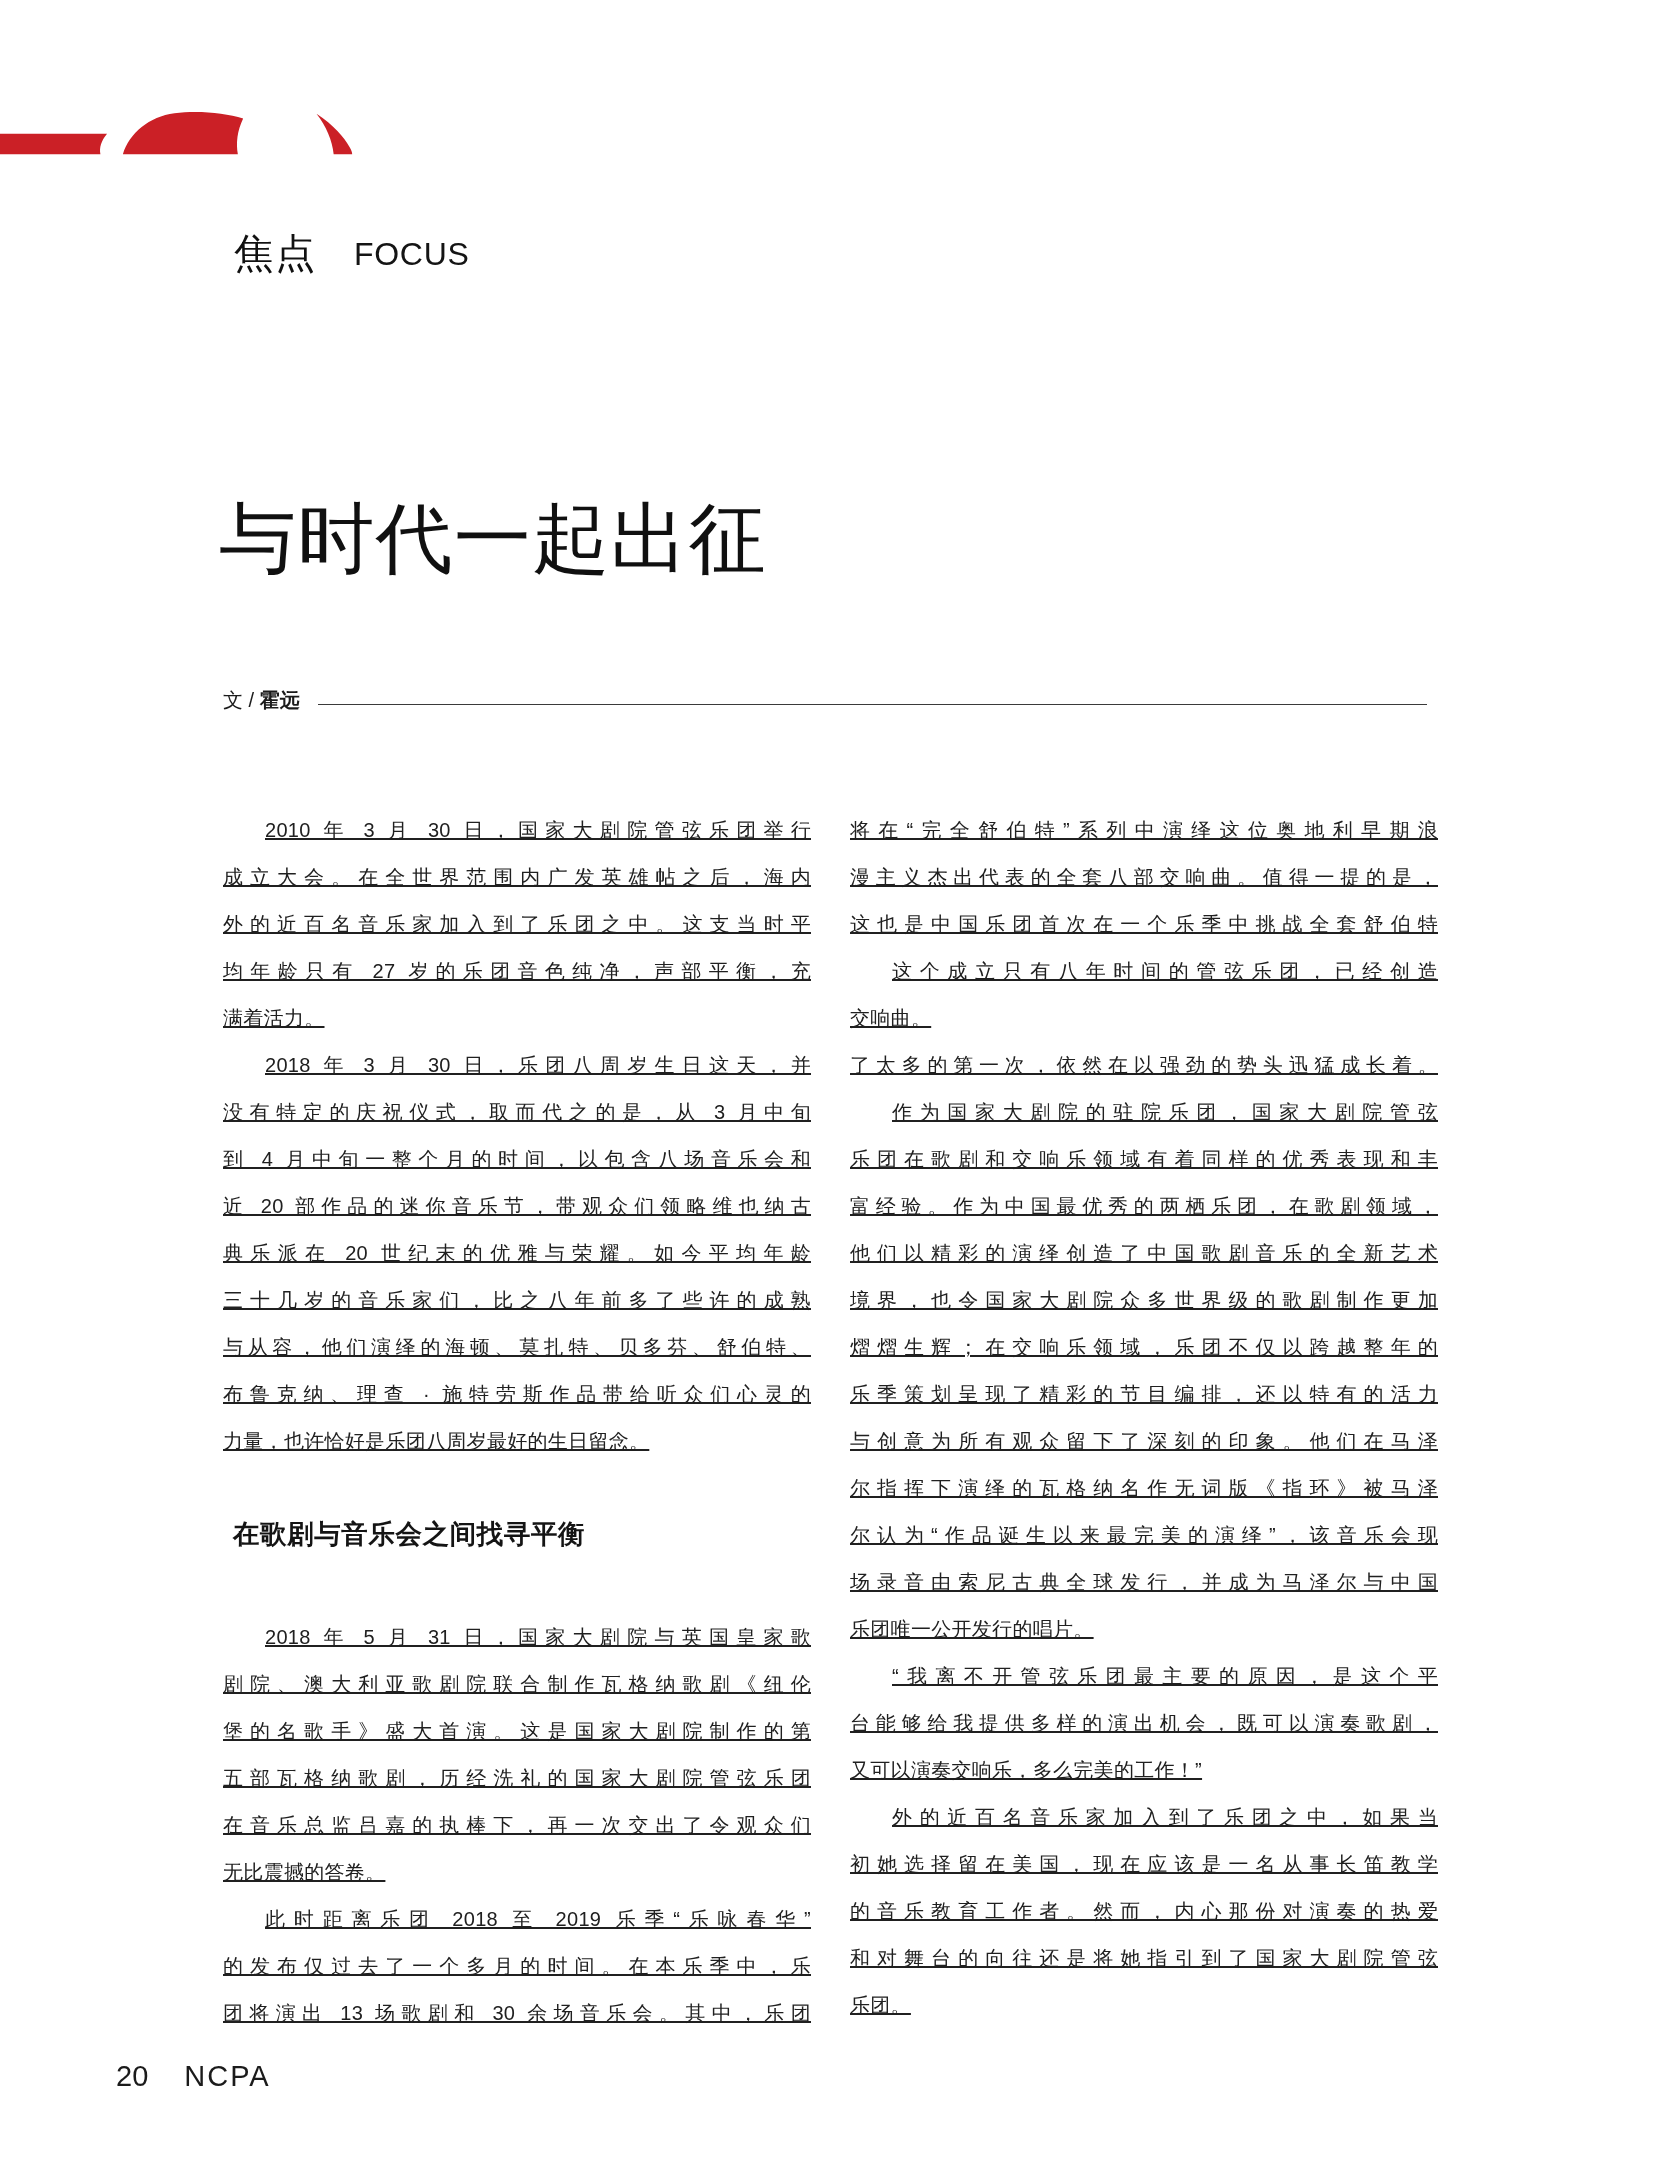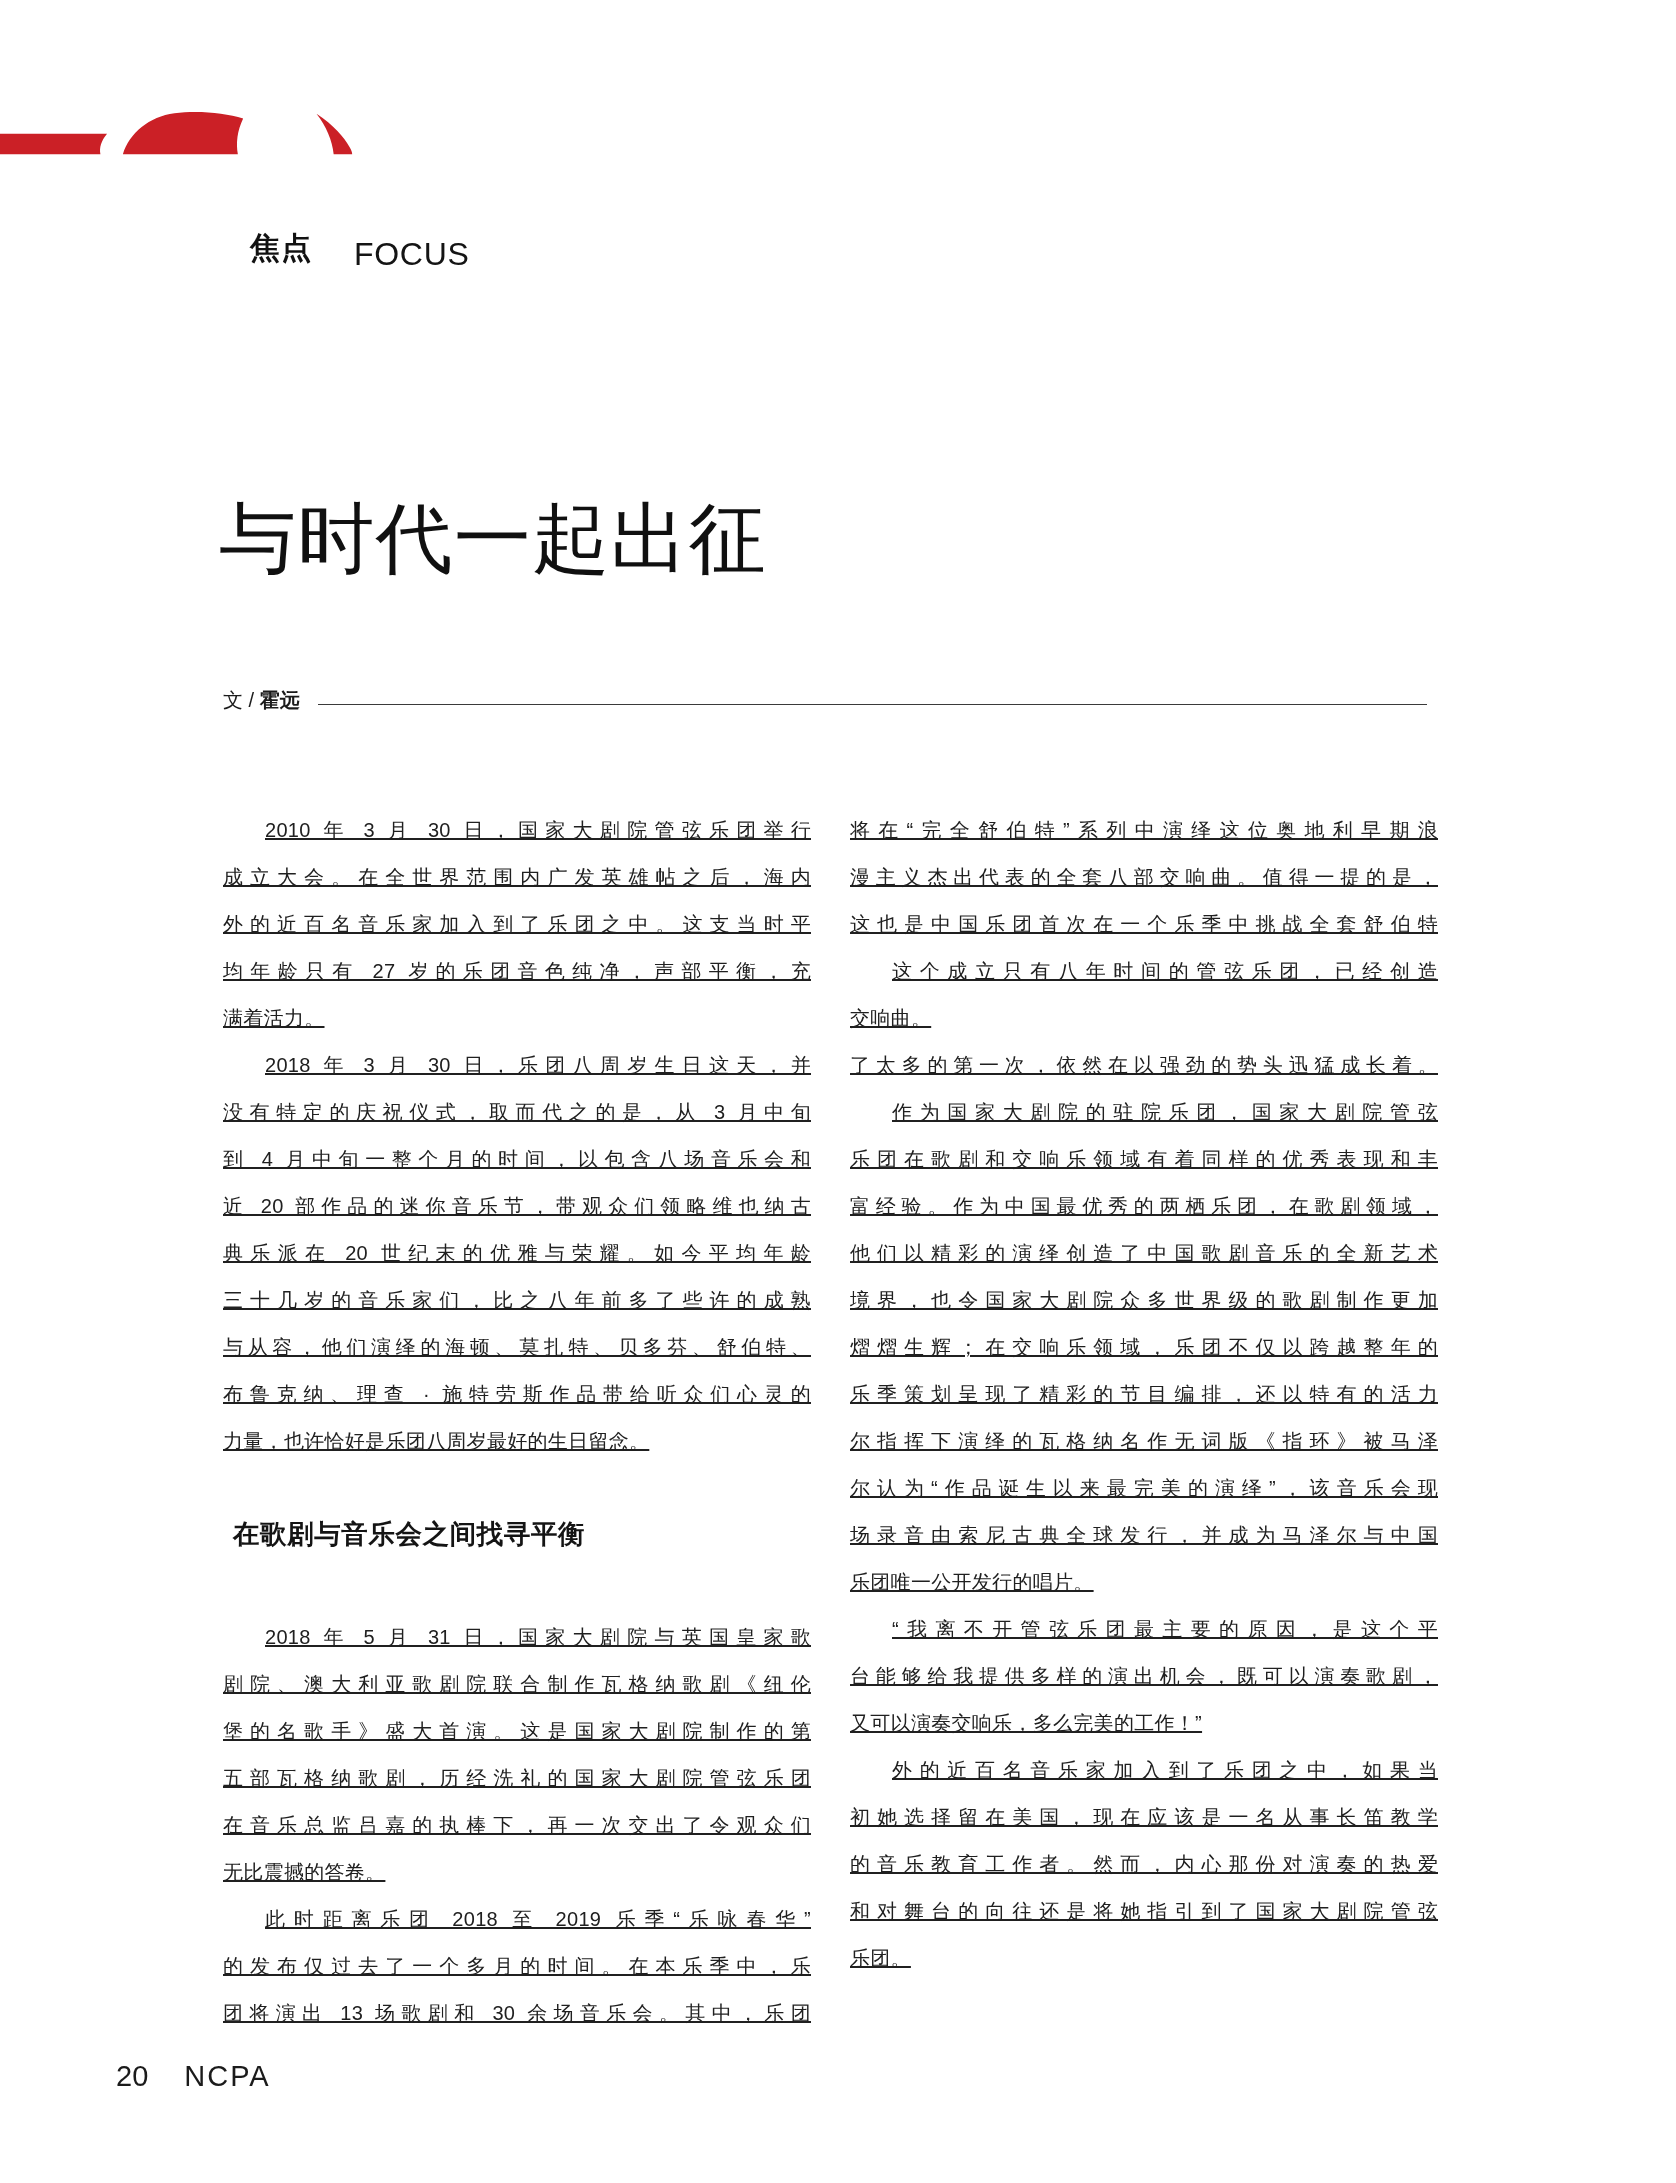--- a/index.html
+++ b/index.html
@@ -8,22 +8,22 @@
     width:1676px;
     height:2183px;
     background:#ffffff;
     overflow:hidden;
     font-family:"Liberation Sans", sans-serif;
   }
   
   .masthead{position:absolute;left:0;top:109px;width:370px;height:50px;}
   .masthead svg{position:absolute;left:0;top:0;}
   .section-cn{
-    position:absolute;left:250px;top:124px;
-    font-size:30px;font-weight:700;color:#111111;
+    position:absolute;left:234px;top:124px;
+    font-size:40px;font-weight:400;color:#111111;
     line-height:1;letter-spacing:1.3px;white-space:nowrap;
   }
   .section-en{
     position:absolute;left:354px;top:129px;
     font-family:Liberation Sans, sans-serif;
     font-size:32px;font-weight:400;color:#141414;
     line-height:1;letter-spacing:0.7px;white-space:nowrap;
   }
   
   .article-title{
@@ -116,20 +116,21 @@
       <div class="line ind">这个成立只有八年时间的管弦乐团，已经创造</div>
       <div class="line end">交响曲。</div>
       <div class="line">了太多的第一次，依然在以强劲的势头迅猛成长着。</div>
       <div class="line ind">作为国家大剧院的驻院乐团，国家大剧院管弦</div>
       <div class="line">乐团在歌剧和交响乐领域有着同样的优秀表现和丰</div>
       <div class="line">富经验。作为中国最优秀的两栖乐团，在歌剧领域，</div>
       <div class="line">他们以精彩的演绎创造了中国歌剧音乐的全新艺术</div>
       <div class="line">境界，也令国家大剧院众多世界级的歌剧制作更加</div>
       <div class="line">熠熠生辉；在交响乐领域，乐团不仅以跨越整年的</div>
       <div class="line">乐季策划呈现了精彩的节目编排，还以特有的活力</div>
+      <div class="line">与创意为所有观众留下了深刻的印象。他们在马泽</div>
       <div class="line">尔指挥下演绎的瓦格纳名作无词版《指环》被马泽</div>
       <div class="line">尔认为“作品诞生以来最完美的演绎”，该音乐会现</div>
       <div class="line">场录音由索尼古典全球发行，并成为马泽尔与中国</div>
       <div class="line end">乐团唯一公开发行的唱片。</div>
       <div class="line ind">“我离不开管弦乐团最主要的原因，是这个平</div>
       <div class="line">台能够给我提供多样的演出机会，既可以演奏歌剧，</div>
       <div class="line end">又可以演奏交响乐，多么完美的工作！”</div>
       <div class="line ind">外的近百名音乐家加入到了乐团之中，如果当</div>
       <div class="line">初她选择留在美国，现在应该是一名从事长笛教学</div>
       <div class="line">的音乐教育工作者。然而，内心那份对演奏的热爱</div>

